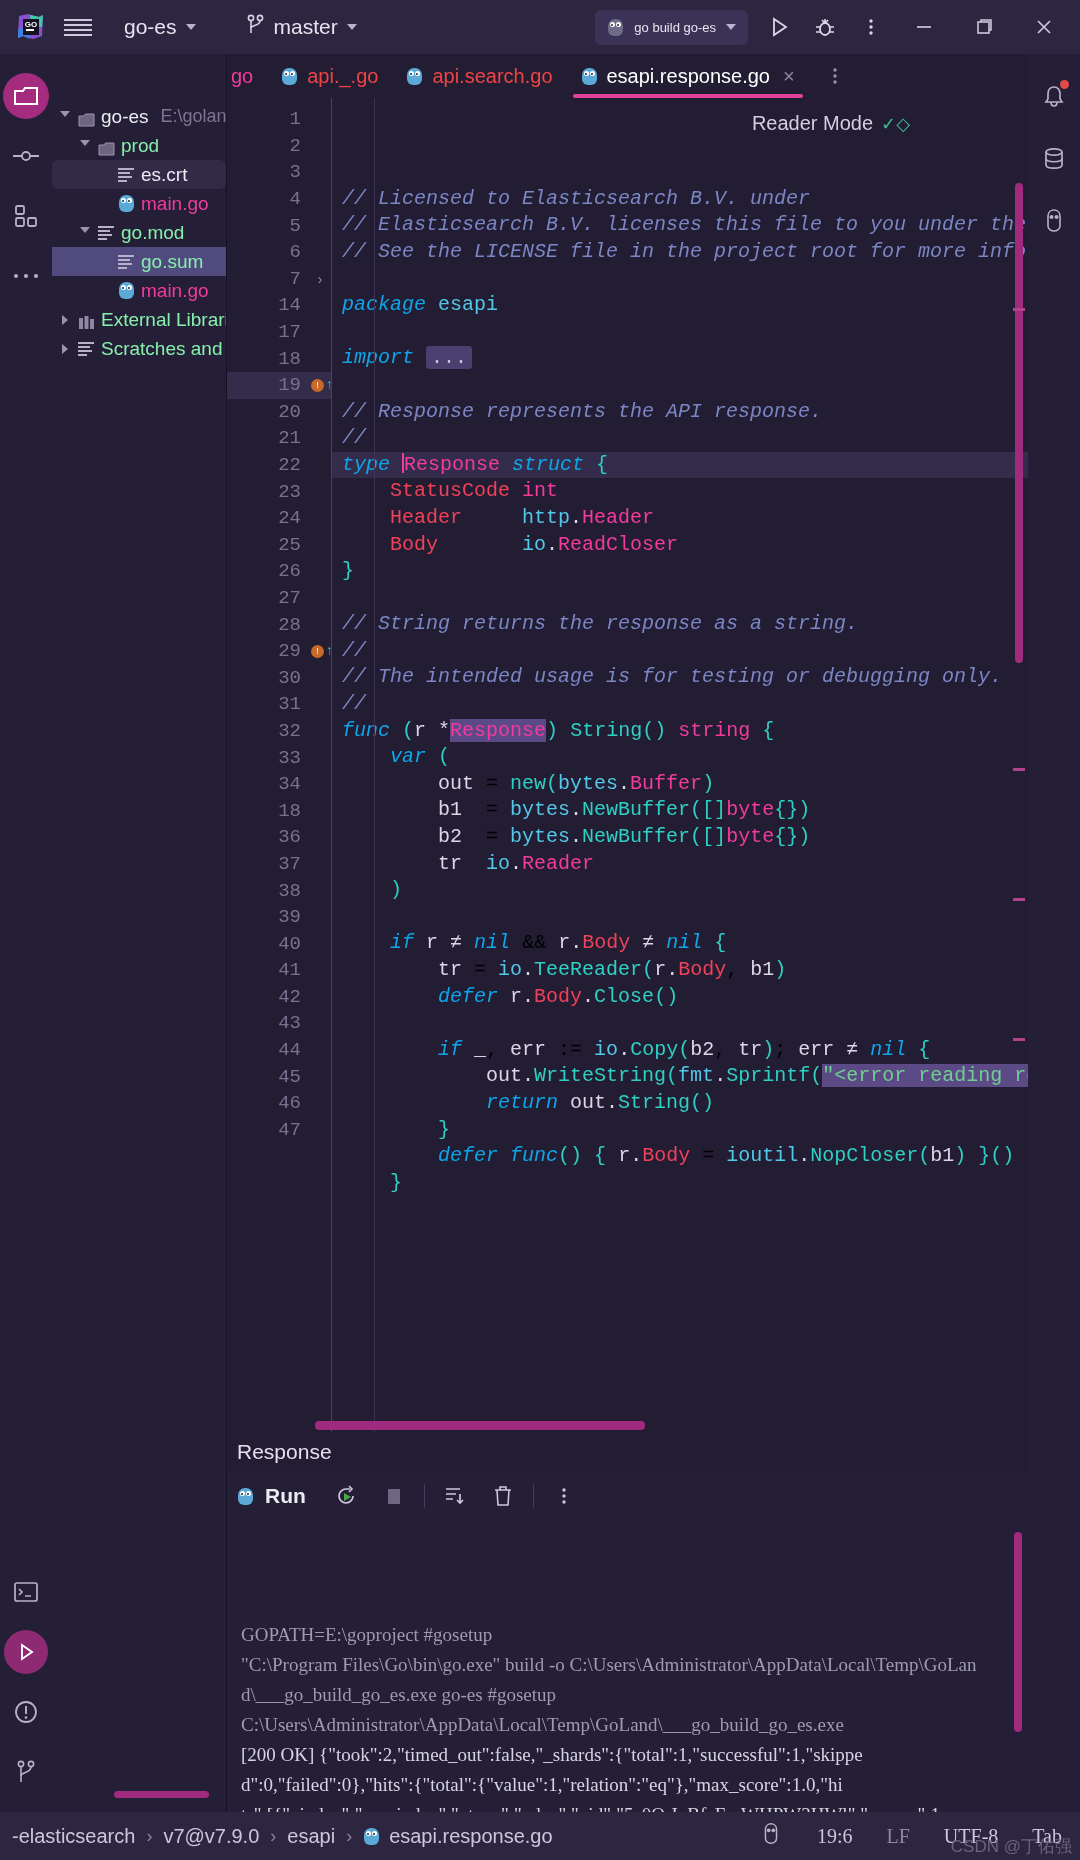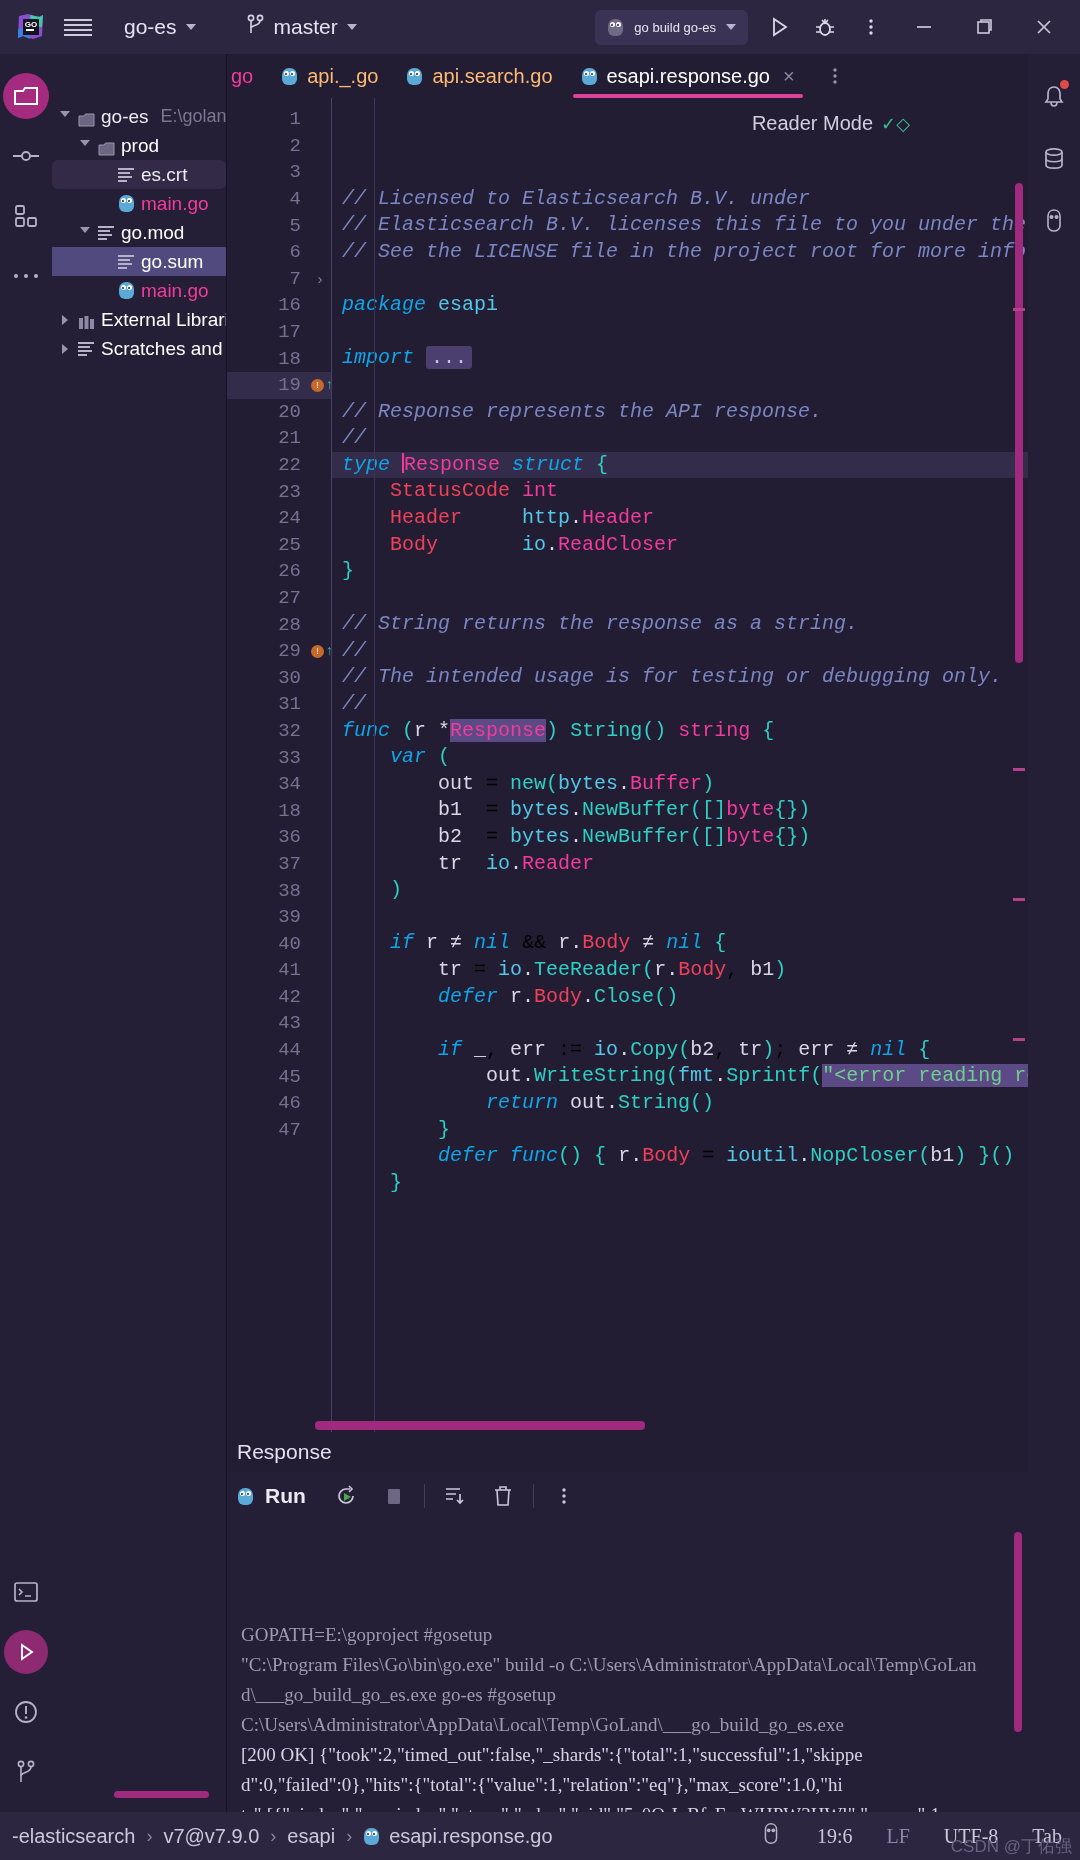--- a/index.html
+++ b/index.html
@@ -90,29 +90,29 @@
   .folder { width:17px;height:14px;flex:0 0 17px; }
   .filelines{width:17px;height:14px;flex:0 0 17px;display:flex;flex-direction:column;justify-content:center;gap:2px;}
   .filelines i{display:block;height:2px;background:#b8b2c8;}
   .filelines i:nth-child(1){width:16px;}
   .filelines i:nth-child(2){width:12px;}
   .filelines i:nth-child(3){width:14px;}
   .filelines i:nth-child(4){width:9px;}
   .t-name { font-size:19px; }
   .t-name.white { color:#eceaf3; }
   .t-name.pink { color:#f23b9c; }
-  .t-name.tan  { color:#ffffff; }
+  .t-name.tan  { color:#86efac; }
   .t-path { color:#7c7591; font-size:18px; margin-left:6px; }
   .tree-scroll-h { position:absolute; left:62px; bottom:14px; width:95px; height:7px; background:#a02a7d; border-radius:4px; }
 
   
   .editorcol { flex:1 1 auto; display:flex; flex-direction:column; min-width:0; background:#221d33; }
 
   .tabsbar { height:44px; flex:0 0 44px; display:flex; align-items:stretch; background:#221d33; position:relative; }
-  .tab { display:flex;align-items:center;gap:9px;padding:0 14px;cursor:pointer;color:#fdba74;font-size:20px;white-space:nowrap;position:relative; }
+  .tab { display:flex;align-items:center;gap:9px;padding:0 14px;cursor:pointer;color:#ef4444;font-size:20px;white-space:nowrap;position:relative; }
   .tab.partial { color:#f23b9c; padding-left:4px; }
   .tab.active { color:#ffffff; }
   .tab.active::after { content:""; position:absolute; left:6px; right:6px; bottom:0; height:4px; background:#e0419a; border-radius:2px; }
   .tab .x { color:#8e87a3; font-size:20px; margin-left:4px; }
   .tabs-more { width:40px;display:flex;align-items:center;justify-content:center;cursor:pointer;margin-left:6px; }
 
   .editorwrap { flex:1 1 auto; display:flex; min-height:0; position:relative; overflow:hidden; }
   .gutter {
     width:82px; flex:0 0 82px; background:#221d33; padding-top:8px;
     font-family:"Liberation Mono", monospace; font-size:19px; color:#787190;
@@ -517,21 +517,21 @@
             <div class="gline">
               <span>5</span>
             </div>
             <div class="gline">
               <span>6</span>
             </div>
             <div class="gline">
               <span>7</span>
             </div>
             <div class="gline">
-              <span>16</span>
+              <span>14</span>
             </div>
             <div class="gline">
               <span>17</span>
             </div>
             <div class="gline">
               <span>18</span>
             </div>
             <div class="gline cur">
               <span>19</span>
               <span class="gmark">

